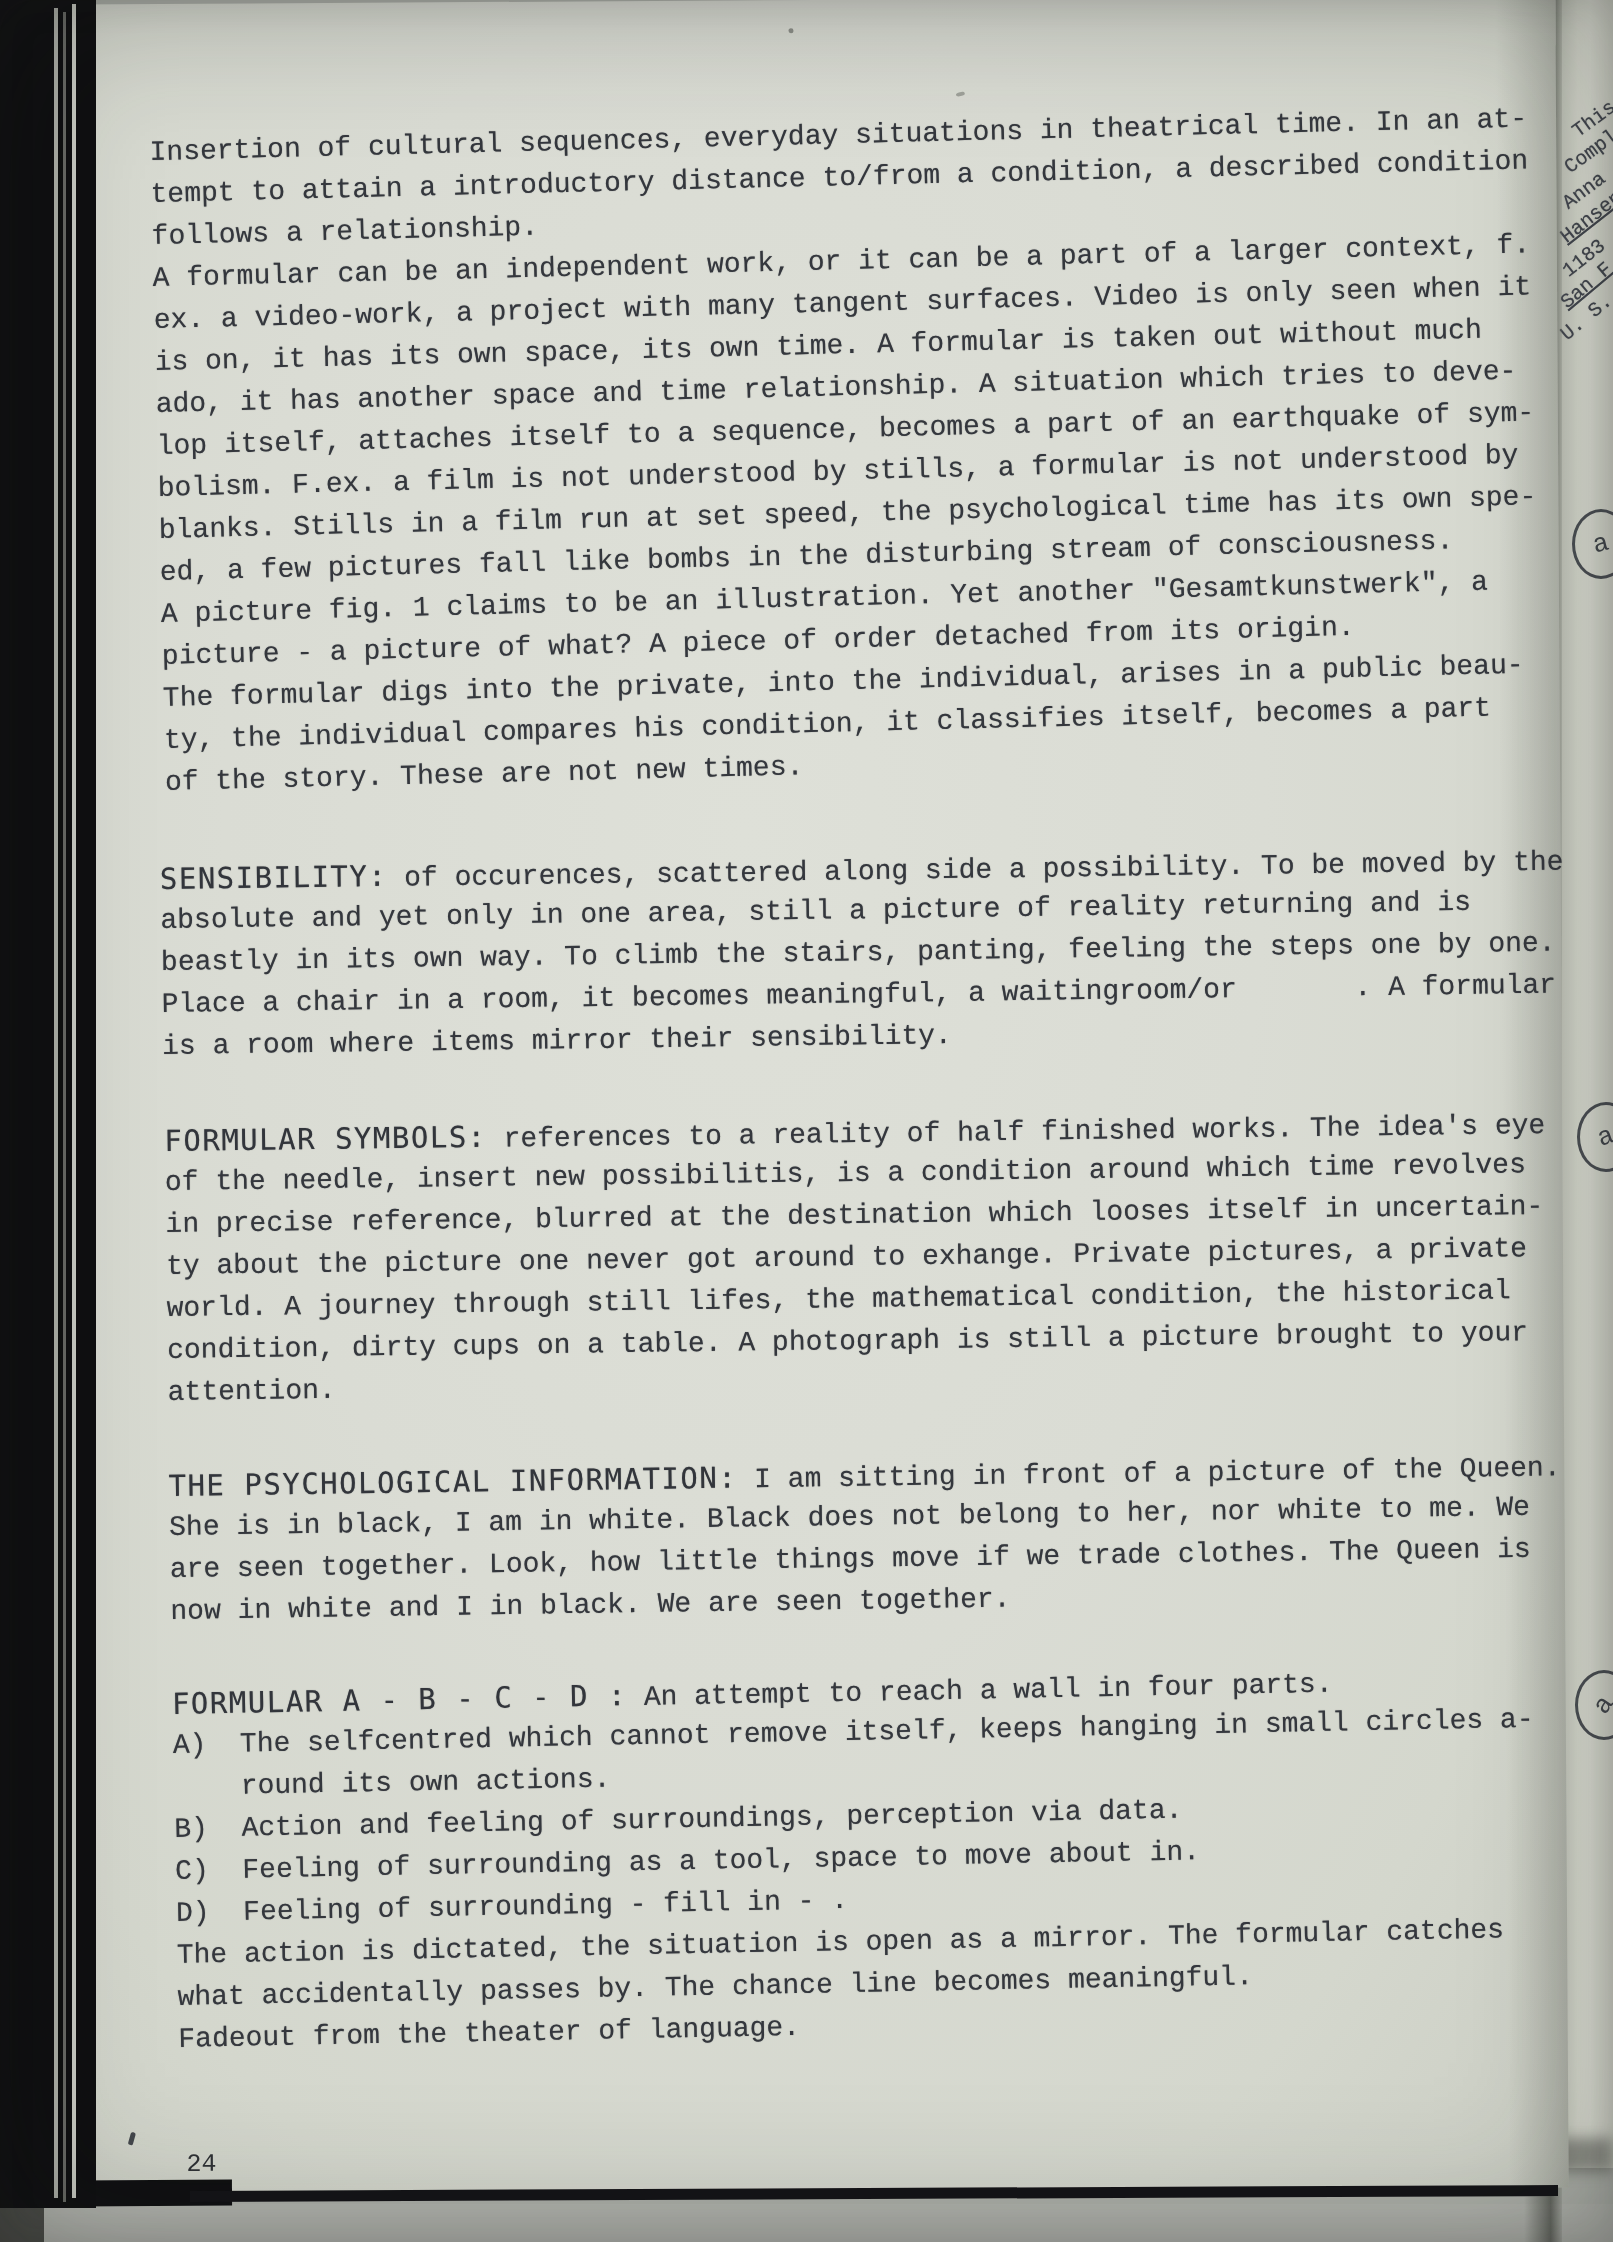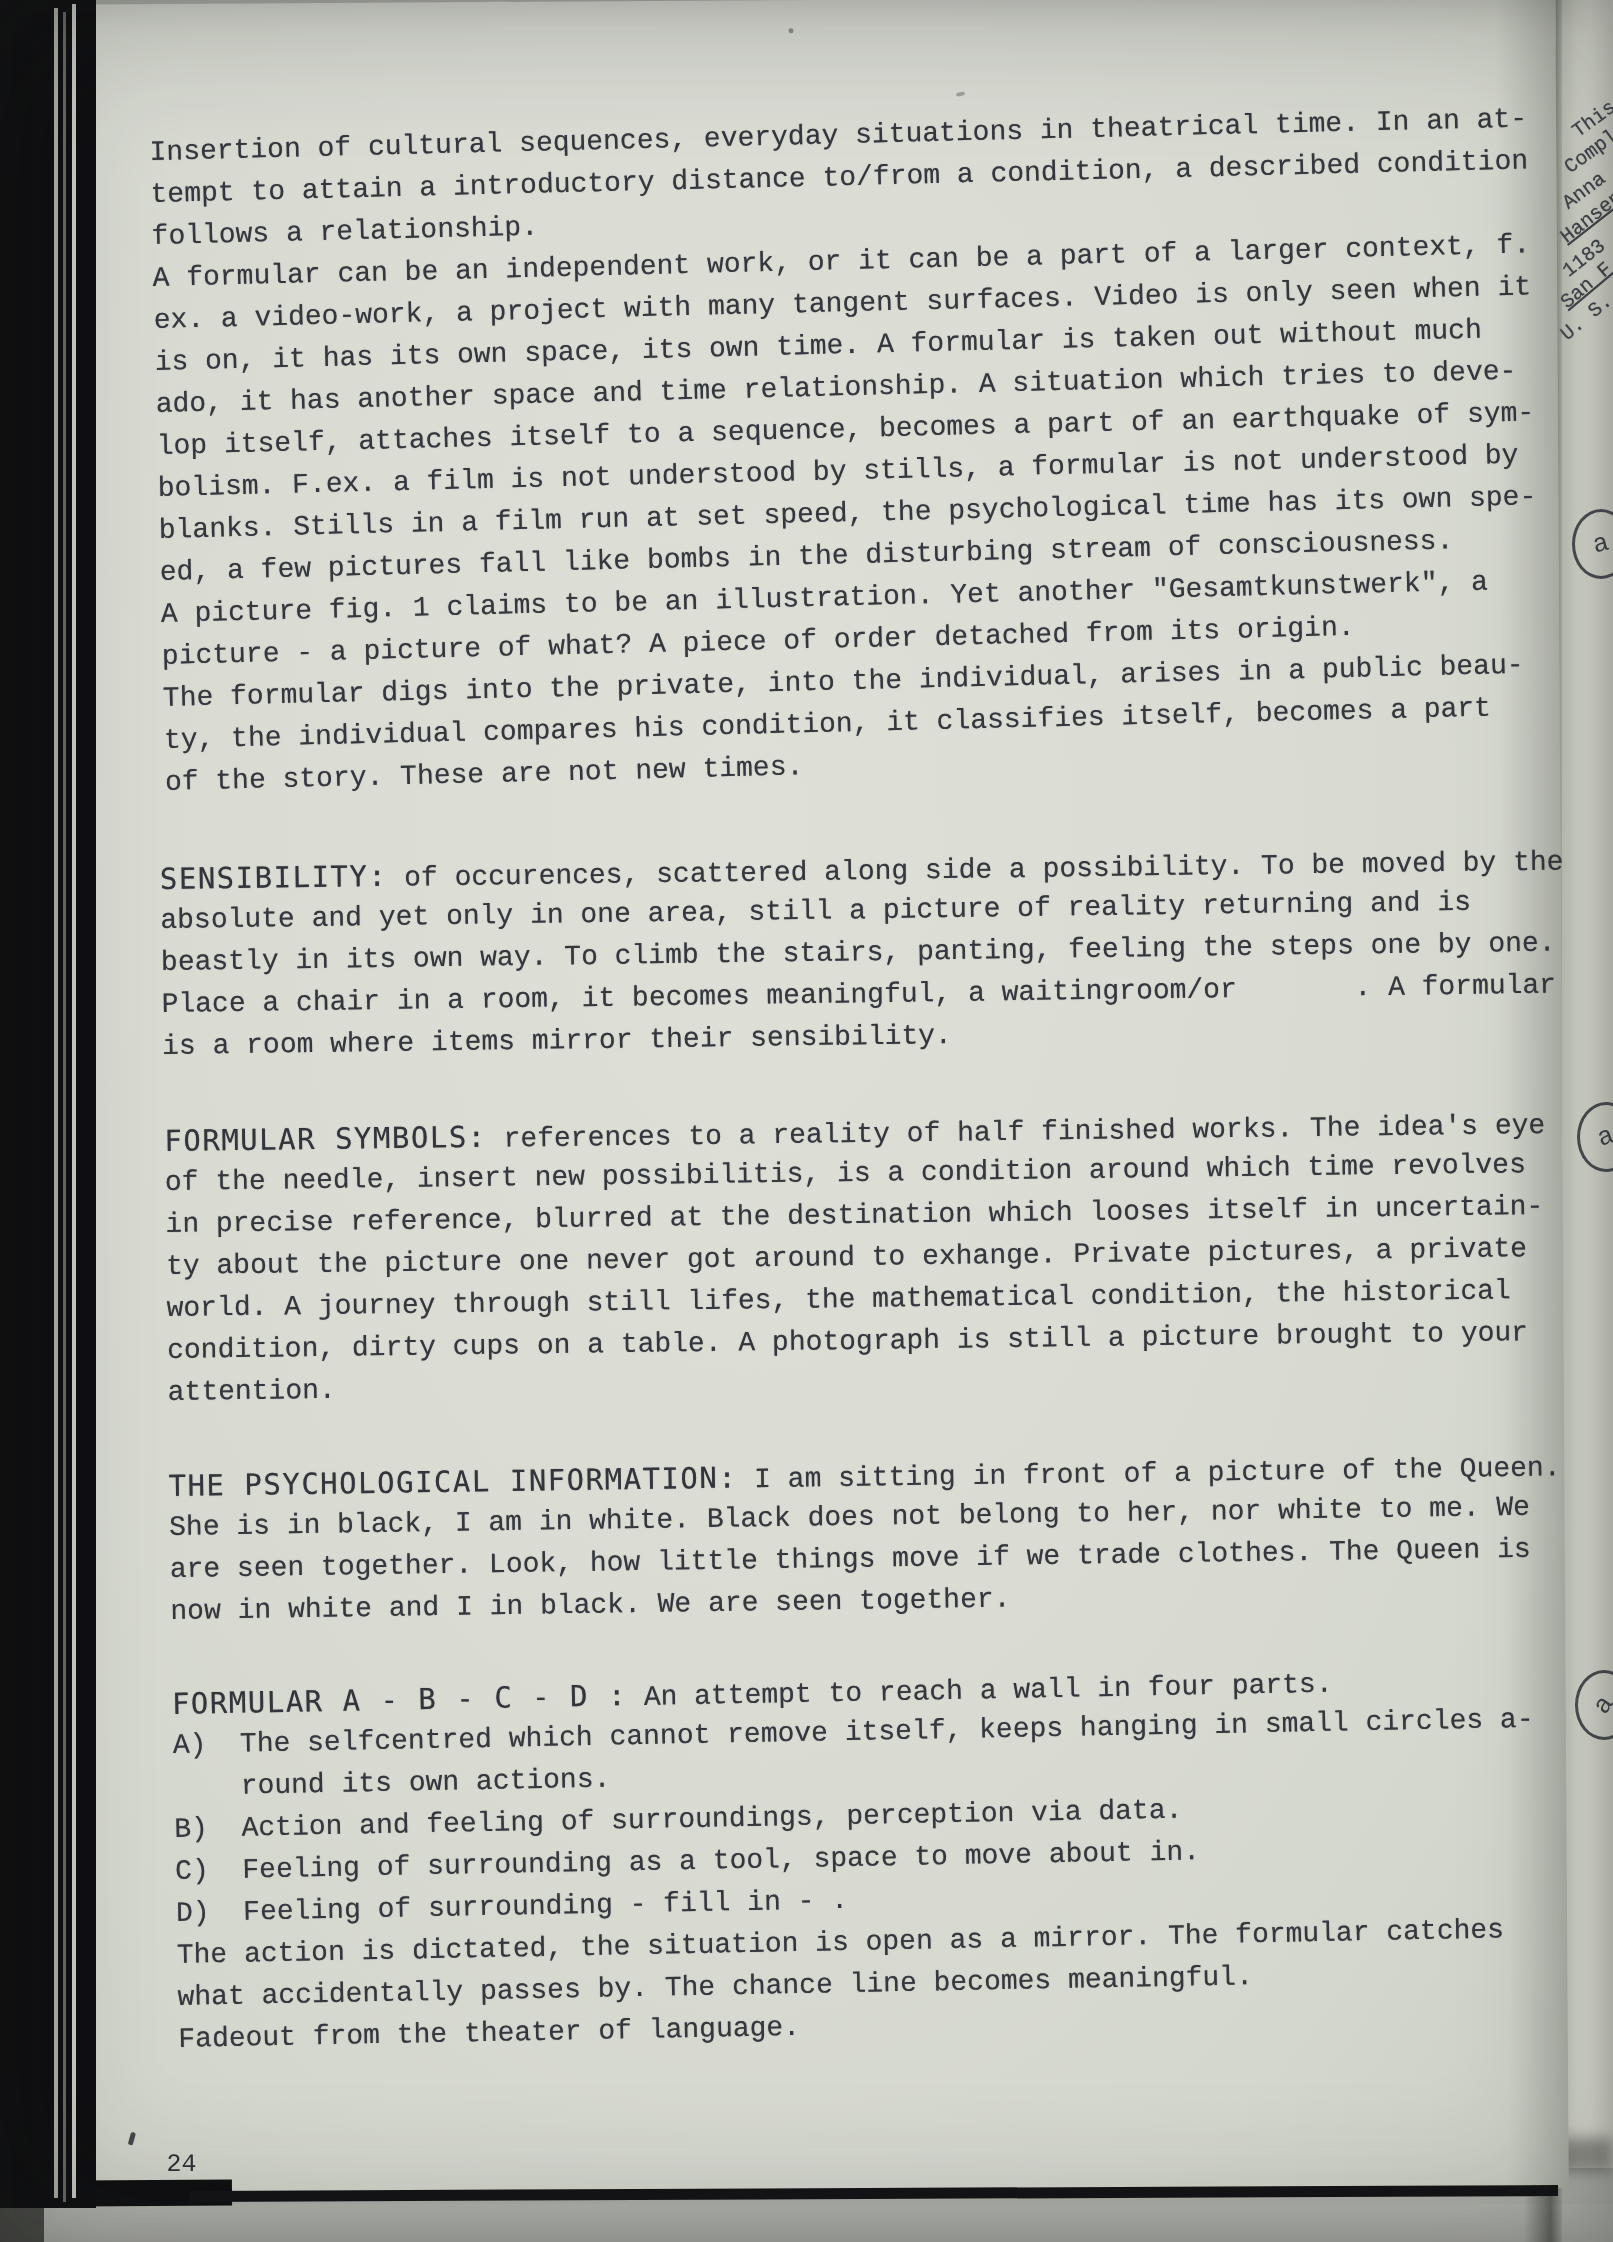--- a/index.html
+++ b/index.html
@@ -58,21 +58,21 @@
   .line{height:42px;line-height:42px;font-size:28px;white-space:pre;text-shadow:0 0 1px rgba(48,51,56,.55);}
   .h{
     font-family:"DejaVu Sans Mono", monospace;font-size:29px;letter-spacing:1.5px;
     color:#32353b;
   }
   .sec-intro{top:128px;left:77px;transform:rotate(-1.05deg);}
   .sec-sens {top:854px;left:83px;transform:rotate(-.45deg);}
   .sec-fs   {top:1116px;left:86px;transform:rotate(-.4deg);}
   .sec-psy  {top:1461px;left:88px;transform:rotate(-.5deg);}
   .sec-abcd {top:1679px;left:90px;transform:rotate(-.75deg);}
-  .page-number{position:absolute;left:82px;top:2146px;font-size:25px;color:#2e3135;line-height:30px;}
+  .page-number{position:absolute;left:102px;top:2146px;font-size:25px;color:#2e3135;line-height:30px;}
   .corner-mark{position:absolute;left:45px;top:2128px;width:5px;height:13px;background:#44474c;border-radius:2px;transform:rotate(16deg);}
   .speck{position:absolute;background:#5a5d57;border-radius:50%;}
   .sp1{left:717px;top:28px;width:5px;height:5px;opacity:.6;}
   .sp2{left:884px;top:93px;width:9px;height:4px;opacity:.45;transform:rotate(-12deg);}
   
   .vignette{position:absolute;left:0;top:0;width:100%;height:100%;pointer-events:none;
     box-shadow:inset 0 0 150px rgba(28,30,28,.33), inset 0 0 36px rgba(28,30,28,.14);}
 </style>
 </head>
 <body>

